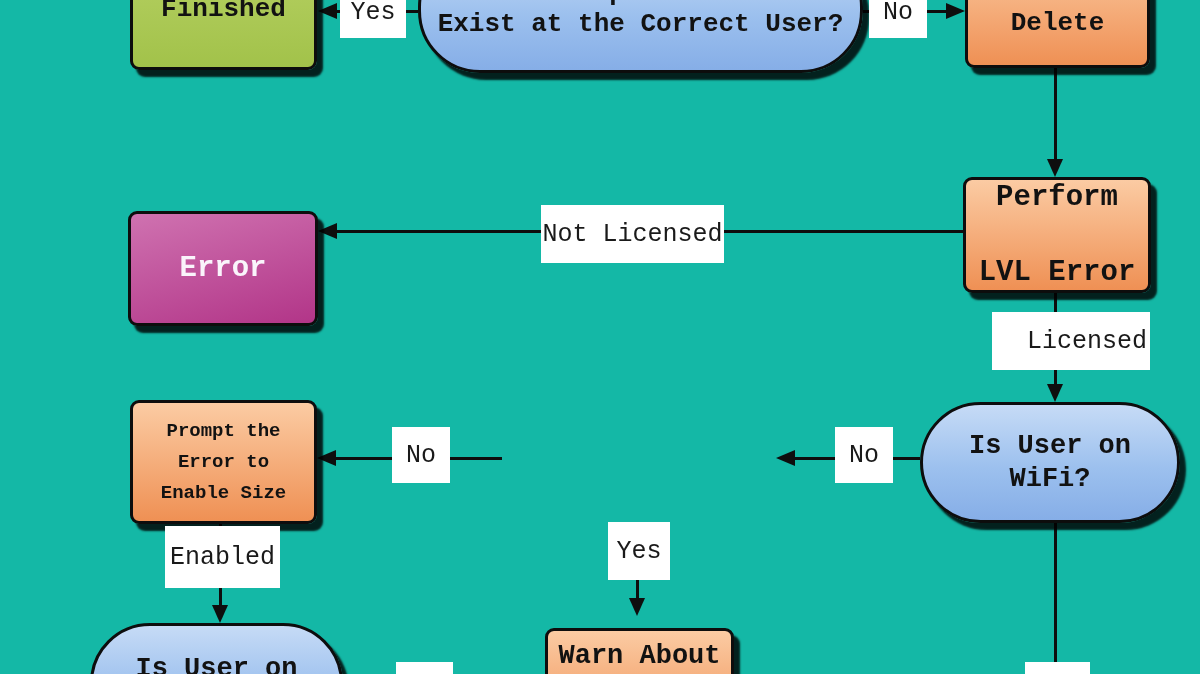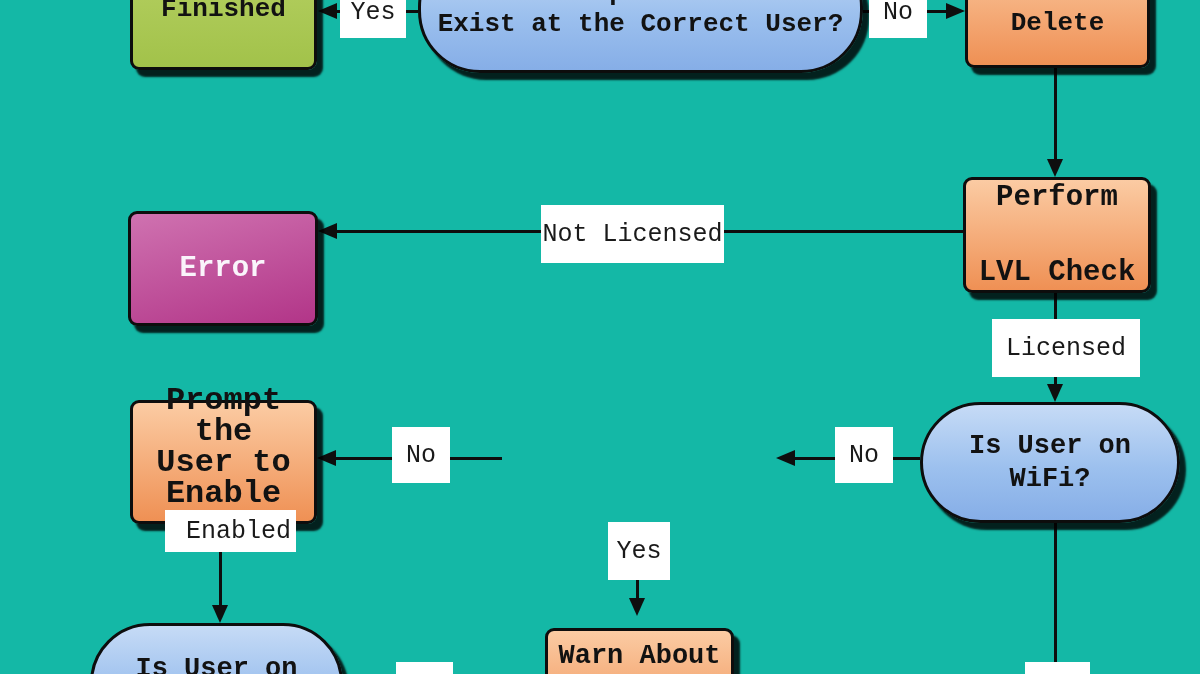--- a/index.html
+++ b/index.html
@@ -42,31 +42,31 @@
   #finished{left:130px;top:-52px;width:187px;height:122px;font-size:26px;}
   #check-files{left:418px;top:-55px;width:445px;height:128px;font-size:26px;line-height:31px;}
   #delete-old{left:965px;top:-52px;width:185px;height:120px;font-size:26px;line-height:30px;}
   #lbl-yes-top{left:340px;top:-14px;width:66px;height:52px;}
   #lbl-no-top{left:869px;top:-14px;width:58px;height:52px;}
 
   
   #error{left:128px;top:175px;width:190px;height:115px;font-size:29px;margin-top:36px;}
   #lvl-check{left:963px;top:177px;width:188px;height:116px;font-size:29px;line-height:35px;gap:40px;}
   #lbl-not-licensed{left:541px;top:205px;width:183px;height:58px;}
-  #lbl-licensed{left:992px;top:319px;width:148px;height:58px;}
+  #lbl-licensed{left:992px;top:312px;width:126px;height:58px;padding-left:32px;}
 
   
-  #prompt-wifi{left:130px;top:400px;width:187px;height:124px;font-size:32px;line-height:31px;}
+  #prompt-wifi{left:130px;top:400px;width:187px;height:124px;font-size:19px;line-height:31px;}
   #wifi-enabled{left:502px;top:402px;width:275px;height:120px;font-size:27px;line-height:33px;}
   #user-on-wifi{left:920px;top:402px;width:260px;height:121px;font-size:27px;line-height:33px;}
   #lbl-no-left{left:392px;top:427px;width:58px;height:56px;}
   #lbl-no-right{left:835px;top:427px;width:58px;height:56px;}
 
   
-  #lbl-enabled{left:165px;top:510px;width:115px;height:42px;padding-left:16px;}
+  #lbl-enabled{left:165px;top:526px;width:115px;height:62px;}
   #lbl-yes-mid{left:608px;top:522px;width:62px;height:58px;}
   #is-user-on{left:90px;top:623px;width:253px;height:120px;font-size:27px;line-height:33px;justify-content:flex-start;padding-top:27px;}
   #warn-about{left:545px;top:628px;width:189px;height:110px;font-size:27px;justify-content:flex-start;padding-top:10px;}
   #lbl-cut-left{left:396px;top:662px;width:57px;height:40px;}
   #lbl-cut-right{left:1025px;top:662px;width:65px;height:40px;}
 
   
   #e-top-left{left:336px;top:10px;width:82px;height:3px;}
   #e-top-right{left:863px;top:10px;width:86px;height:3px;}
   #e-delete-down{left:1054px;top:68px;width:3px;height:92px;}
@@ -124,26 +124,26 @@
   <div class="node rect orange" id="delete-old">
     <span class="ln">Delete Old</span>
     <span class="ln">Delete</span>
   </div>
 
   <div class="node rect magenta" id="error">
     <span class="ln">Error</span>
   </div>
   <div class="node rect orange" id="lvl-check">
     <span class="ln">Perform</span>
-    <span class="ln">LVL Check</span>
+    <span class="ln">LVL Error</span>
   </div>
 
   <div class="node rect orange" id="prompt-wifi">
     <span class="ln">Prompt the</span>
-    <span class="ln">User to</span>
+    <span class="ln">Error to</span>
     <span class="ln">Enable Size</span>
   </div>
   <div class="node stadium blue" id="user-on-wifi">
     <span class="ln">Is User on</span>
     <span class="ln">WiFi?</span>
   </div>
 
   <div class="node stadium blue" id="is-user-on">
     <span class="ln">Is User on</span>
   </div>

